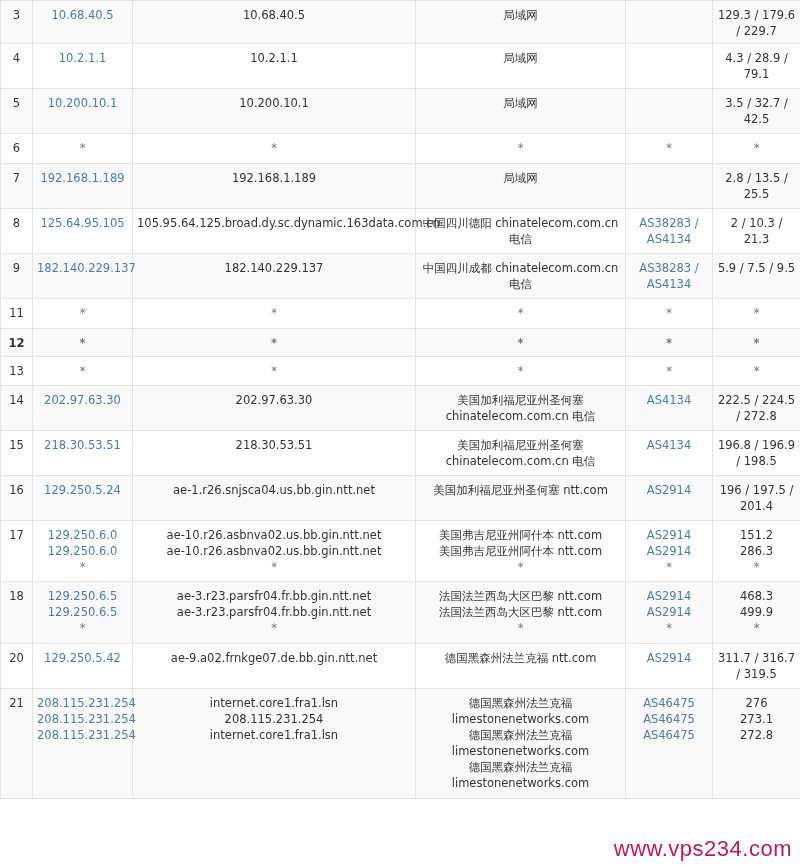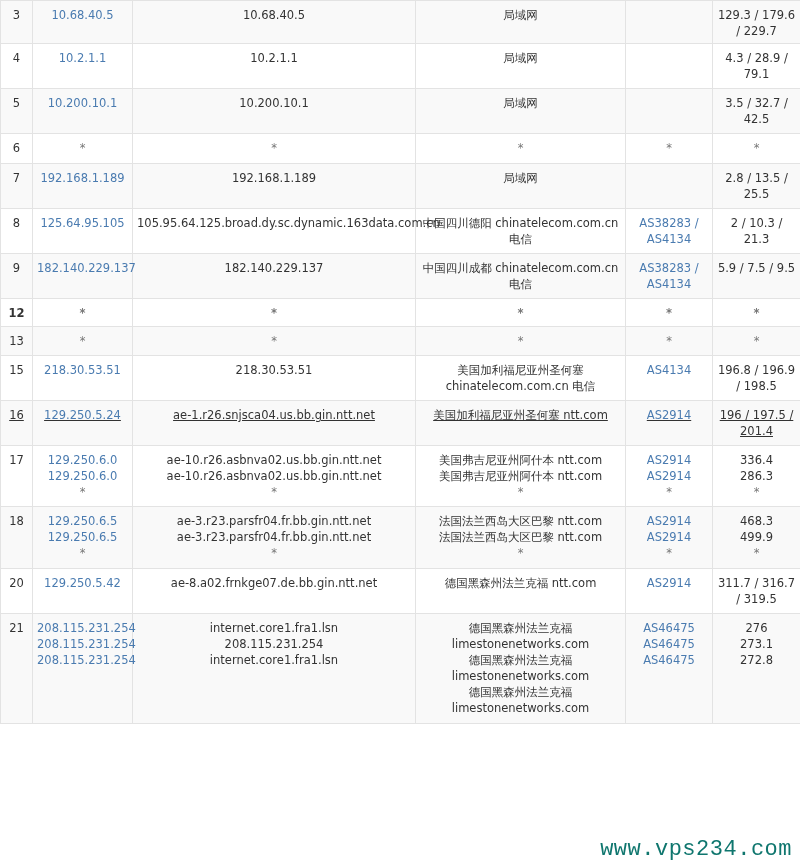--- a/index.html
+++ b/index.html
@@ -24,21 +24,21 @@
       line-height: 16px;
     }
     table.trace tr:nth-child(odd) td { background: #f9f9f9; }
     table.trace tr:nth-child(even) td { background: #ffffff; }
     td.hop { text-align: left; padding-left: 10px; color: #333; }
     .ip, .as { color: #4a7bb0; }
     .cell-line { display: block; }
     .star { color: #777; }
     .watermark {
       position: absolute; right: 8px; bottom: 4px;
-      color: #0f766e; font-family: Liberation Mono, monospace;
+      color: #be185d; font-family: Liberation Sans, sans-serif;
       font-size: 22px; letter-spacing: 0.5px;
     }
   </style>
 </head>
 <body>
 
 <table class="trace">
   <colgroup>
     <col style="width:32px">
     <col style="width:100px">
@@ -167,20 +167,38 @@
         <td class="loc">
           <span class="cell-line">中国四川成都 chinatelecom.com.cn 电信</span>
         </td>
         <td class="as">
           <span class="cell-line">AS38283 / AS4134</span>
         </td>
         <td class="lat">
           <span class="cell-line">5.9 / 7.5 / 9.5</span>
         </td>
       </tr>
+      <tr style="height: 30px;">
+        <td class="hop">11</td>
+        <td class="ip">
+          <span class="cell-line star">*</span>
+        </td>
+        <td class="host">
+          <span class="cell-line star">*</span>
+        </td>
+        <td class="loc">
+          <span class="cell-line star">*</span>
+        </td>
+        <td class="as">
+          <span class="cell-line star">*</span>
+        </td>
+        <td class="lat">
+          <span class="cell-line star">*</span>
+        </td>
+      </tr>
       <tr style="height: 28px; font-weight: bold;">
         <td class="hop">12</td>
         <td class="ip">
           <span class="cell-line star">*</span>
         </td>
         <td class="host">
           <span class="cell-line star">*</span>
         </td>
         <td class="loc">
           <span class="cell-line star">*</span>
@@ -203,39 +221,57 @@
         <td class="loc">
           <span class="cell-line star">*</span>
         </td>
         <td class="as">
           <span class="cell-line star">*</span>
         </td>
         <td class="lat">
           <span class="cell-line star">*</span>
         </td>
       </tr>
+      <tr style="height: 45px;">
+        <td class="hop">14</td>
+        <td class="ip">
+          <span class="cell-line">202.97.63.30</span>
+        </td>
+        <td class="host">
+          <span class="cell-line">202.97.63.30</span>
+        </td>
+        <td class="loc">
+          <span class="cell-line">美国加利福尼亚州圣何塞 chinatelecom.com.cn 电信</span>
+        </td>
+        <td class="as">
+          <span class="cell-line">AS4134</span>
+        </td>
+        <td class="lat">
+          <span class="cell-line">222.5 / 224.5 / 272.8</span>
+        </td>
+      </tr>
       <tr style="height: 45px; margin-top: 28px;">
         <td class="hop">15</td>
         <td class="ip">
           <span class="cell-line">218.30.53.51</span>
         </td>
         <td class="host">
           <span class="cell-line">218.30.53.51</span>
         </td>
         <td class="loc">
           <span class="cell-line">美国加利福尼亚州圣何塞 chinatelecom.com.cn 电信</span>
         </td>
         <td class="as">
           <span class="cell-line">AS4134</span>
         </td>
         <td class="lat">
           <span class="cell-line">196.8 / 196.9 / 198.5</span>
         </td>
       </tr>
-      <tr style="height: 45px; text-decoration: underline;">
+      <tr style="height: 45px;">
         <td class="hop">16</td>
         <td class="ip">
           <span class="cell-line">129.250.5.24</span>
         </td>
         <td class="host">
           <span class="cell-line">ae-1.r26.snjsca04.us.bb.gin.ntt.net</span>
         </td>
         <td class="loc">
           <span class="cell-line">美国加利福尼亚州圣何塞 ntt.com</span>
         </td>
@@ -262,21 +298,21 @@
           <span class="cell-line">美国弗吉尼亚州阿什本 ntt.com</span>
           <span class="cell-line">美国弗吉尼亚州阿什本 ntt.com</span>
           <span class="cell-line star">*</span>
         </td>
         <td class="as">
           <span class="cell-line">AS2914</span>
           <span class="cell-line">AS2914</span>
           <span class="cell-line star">*</span>
         </td>
         <td class="lat">
-          <span class="cell-line">336.4</span>
+          <span class="cell-line">151.2</span>
           <span class="cell-line">286.3</span>
           <span class="cell-line star">*</span>
         </td>
       </tr>
       <tr style="height: 62px;">
         <td class="hop">18</td>
         <td class="ip">
           <span class="cell-line">129.250.6.5</span>
           <span class="cell-line">129.250.6.5</span>
           <span class="cell-line star">*</span>
@@ -301,21 +337,21 @@
           <span class="cell-line">499.9</span>
           <span class="cell-line star">*</span>
         </td>
       </tr>
       <tr style="height: 45px; margin-left: 9px;">
         <td class="hop">20</td>
         <td class="ip">
           <span class="cell-line">129.250.5.42</span>
         </td>
         <td class="host">
-          <span class="cell-line">ae-8.a02.frnkge07.de.bb.gin.ntt.net</span>
+          <span class="cell-line">ae-9.a02.frnkge07.de.bb.gin.ntt.net</span>
         </td>
         <td class="loc">
           <span class="cell-line">德国黑森州法兰克福 ntt.com</span>
         </td>
         <td class="as">
           <span class="cell-line">AS2914</span>
         </td>
         <td class="lat">
           <span class="cell-line">311.7 / 316.7 / 319.5</span>
         </td>

